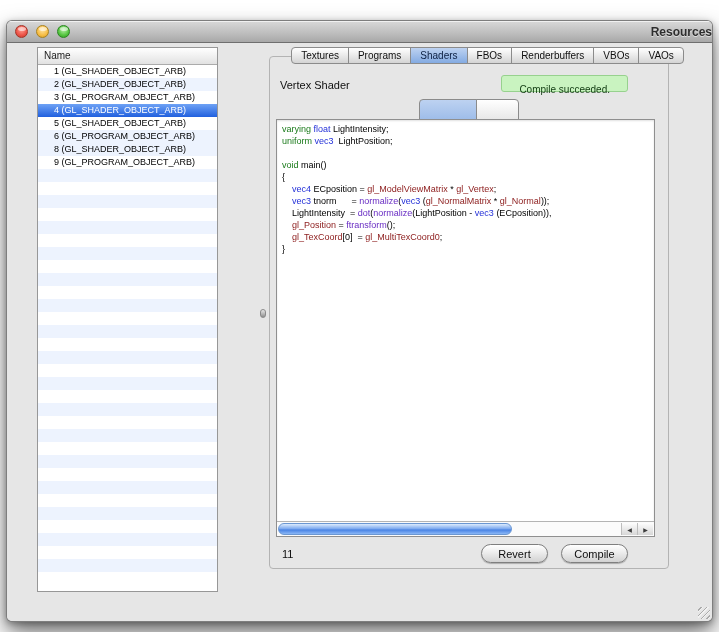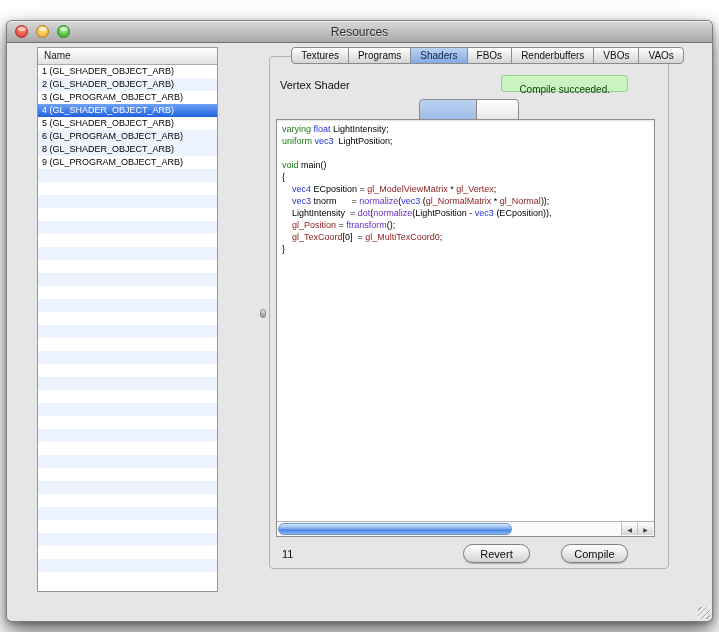--- a/index.html
+++ b/index.html
@@ -5,37 +5,37 @@
   *{box-sizing:border-box;margin:0;padding:0}
   html,body{width:719px;height:632px;overflow:hidden;background:#ffffff;
     font-family:"Liberation Sans",sans-serif;}
   .window{position:absolute;left:6px;top:20px;width:707px;height:602px;
     border-radius:6px;background:#e6e6e6;border:1px solid rgba(0,0,0,.45);
     box-shadow:0 12px 24px rgba(0,0,0,.55),0 2px 6px rgba(0,0,0,.3);overflow:hidden}
   
   .titlebar{height:22px;background:linear-gradient(#d9d9d9,#bfbfbf 55%,#a8a8a8);
     border-bottom:1px solid #6f6f6f;position:relative}
   .titlebar::before{content:"";position:absolute;top:0;left:0;right:0;height:1px;background:rgba(255,255,255,.65)}
-  .title{text-align:center;font-size:12px;line-height:22px;color:#2e2e2e;font-weight:normal;
+  .title{text-align:right;font-size:12px;line-height:22px;color:#2e2e2e;font-weight:bold;
     text-shadow:0 1px 0 rgba(255,255,255,.55)}
   .traffic{position:absolute;left:8px;top:4px;display:flex;gap:8px;z-index:3}
   .light{width:13px;height:13px;border-radius:50%;display:inline-block;position:relative}
   .light::after{content:"";position:absolute;left:2px;top:1px;width:8px;height:4px;border-radius:50%;background:rgba(255,255,255,.55)}
   .light.red{background:radial-gradient(circle at 50% 35%,#ff9a8e,#ec5347 60%,#bf3a2c);border:1px solid #a33428}
   .light.yellow{background:radial-gradient(circle at 50% 35%,#ffe3a0,#f7bd45 60%,#d29a26);border:1px solid #a9821f}
   .light.green{background:radial-gradient(circle at 50% 35%,#b5eea5,#54c43f 60%,#2f9b22);border:1px solid #2a8520}
   
   .content{position:absolute;top:22px;left:0;right:0;bottom:0;background:#e6e6e6}
   
   .list-pane{position:absolute;left:30px;top:4px;width:181px;height:545px;
     border:1px solid #979797;background:#fff;display:flex;flex-direction:column}
   .list-header{height:17px;background:linear-gradient(#ffffff,#e2e2e2);
     border-bottom:1px solid #ababab;font-size:10px;line-height:16px;padding-left:6px;color:#1d1d1d}
   .list-body{flex:1;overflow:hidden}
-  .row{height:13px;font-size:9px;line-height:13px;padding-left:4px;white-space:nowrap;color:#000}
+  .row{height:13px;font-size:9px;line-height:13px;padding-left:16px;white-space:nowrap;color:#000}
   .row.alt{background:var(--stripe_blue)}
   .row.sel{background:linear-gradient(var(--selection_top),var(--selection_bottom));color:#fff}
   
   .splitter{position:absolute;left:252px;top:4px;width:10px;height:545px}
   .dimple{position:absolute;left:1px;top:262px;width:6px;height:9px;border-radius:3px;
     background:linear-gradient(#e9e9e9,#8e8e8e);border:1px solid #8a8a8a}
   
   .tabbar{position:absolute;left:262px;top:4px;width:437px;display:flex;justify-content:center;z-index:2}
   .tab{height:17px;line-height:16px;font-size:10px;padding:0 9px;color:#101010;
     background:linear-gradient(#ffffff,#d4d4d4);border:1px solid #8b8b8b;margin-left:-1px}
@@ -67,21 +67,21 @@
   .tok-fn{color:var(--syn_function)}
   .tok-pl{color:#000}
   .hscroll{position:absolute;left:0;right:0;bottom:0;height:15px;border-top:1px solid #b4b4b4;background:#fbfbfb}
   .hthumb{position:absolute;left:1px;top:1px;bottom:1px;width:62%;border-radius:7px;
     background:linear-gradient(#dcebfd,#82adf0 45%,#4a84e4 60%,#8ab7f6);border:1px solid #6b97d2}
   .harrows{position:absolute;right:1px;top:1px;bottom:1px;width:32px;display:flex}
   .harrow{flex:1;display:flex;align-items:center;justify-content:center;font-size:6px;color:#3d3d3d;
     background:linear-gradient(#fdfdfd,#d7d7d7);border-left:1px solid #bdbdbd}
   
   .line-indicator{position:absolute;left:12px;top:491px;font-size:11px;color:#0e0e0e}
-  .buttons{position:absolute;right:40px;top:487px;display:flex;gap:31px}
+  .buttons{position:absolute;right:40px;top:487px;display:flex;gap:13px}
   button.aqua{min-width:67px;height:19px;border-radius:10px;border:1px solid #7f7f7f;
     background:linear-gradient(#ffffff,#ececec 45%,#d2d2d2);font-size:11px;color:#0e0e0e;
     font-family:"Liberation Sans",sans-serif;box-shadow:0 1px 1px rgba(0,0,0,.25)}
   .grip{position:absolute;right:2px;bottom:2px;width:12px;height:12px;
     background:repeating-linear-gradient(135deg,transparent 0 2px,#ababab 2px 3px,#f2f2f2 3px 4px)}
 </style>
 </head>
 <body>
 
 <div class="window">

